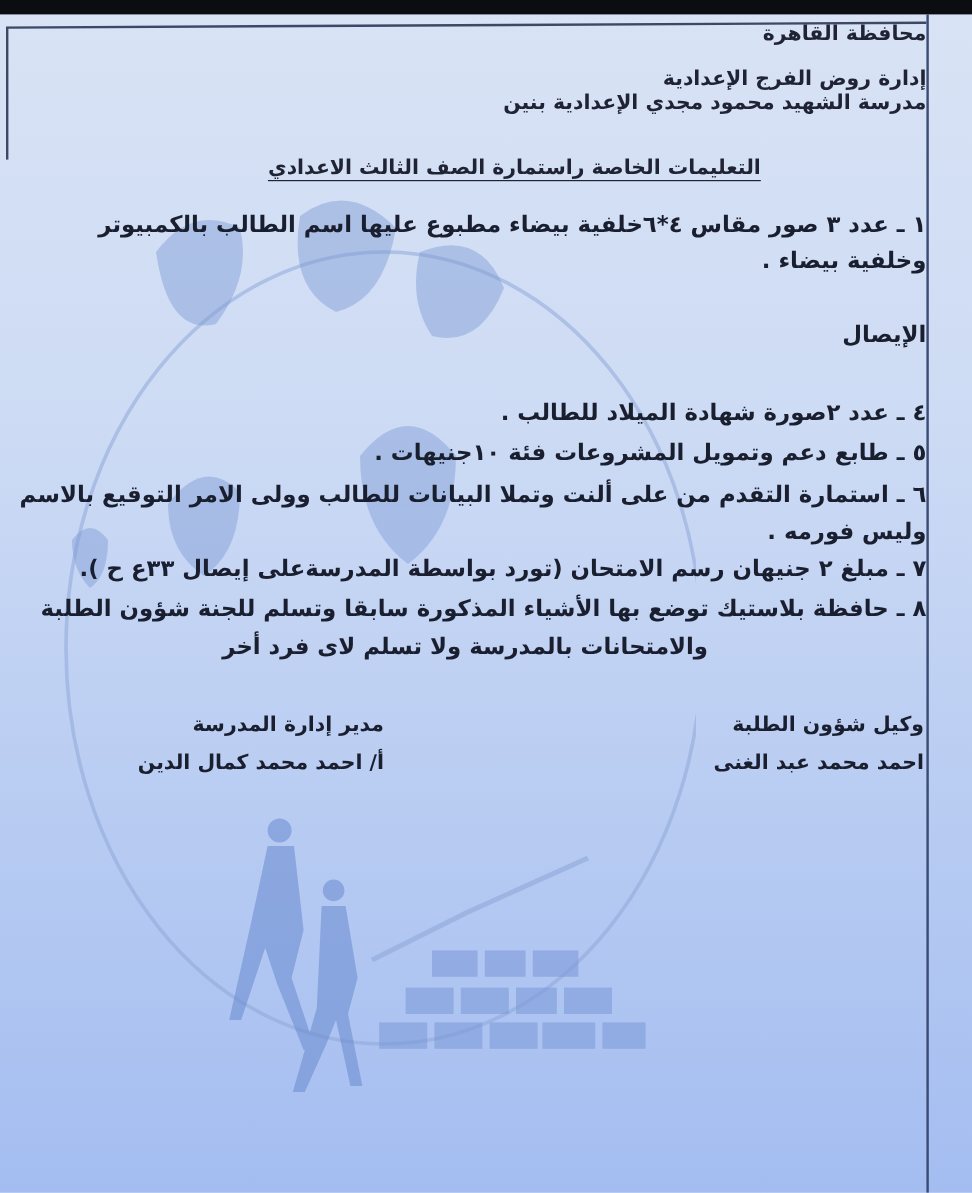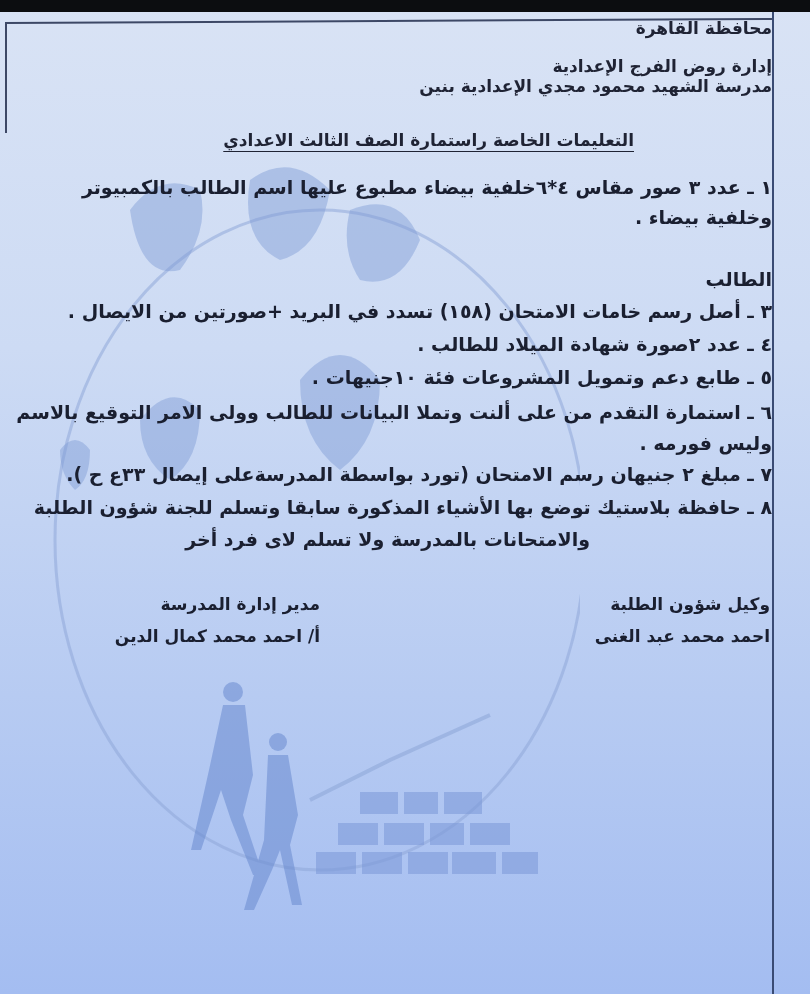--- a/index.html
+++ b/index.html
@@ -62,22 +62,21 @@
 </svg>
 
 <div class="content">
   <div class="hdr" style="top:18px">محافظة القاهرة</div>
   <div class="hdr" style="top:56px">إدارة روض الفرج الإعدادية</div>
   <div class="hdr" style="top:76px">مدرسة الشهيد محمود مجدي الإعدادية بنين</div>
   <div class="title">التعليمات الخاصة راستمارة الصف الثالث الاعدادي</div>
 
   <div class="line" style="top:176px">١ ـ عدد ٣ صور مقاس ٤*٦خلفية بيضاء مطبوع عليها اسم الطالب بالكمبيوتر</div>
   <div class="line" style="top:206px">وخلفية بيضاء .</div>
-  <div class="line" style="top:268px">الطالب</div>
-  <div class="line" style="top:300px">٣ ـ أصل رسم خامات الامتحان (١٥٨) تسدد في البريد +صورتين من الايصال .</div>
+  <div class="line" style="top:268px">الإيصال</div>
   <div class="line" style="top:333px">٤ ـ عدد ٢صورة شهادة الميلاد للطالب .</div>
   <div class="line" style="top:366px">٥ ـ طابع دعم وتمويل المشروعات فئة ١٠جنيهات .</div>
   <div class="line" style="top:401px">٦ ـ استمارة التقدم من على ألنت وتملا البيانات للطالب وولى الامر التوقيع بالاسم</div>
   <div class="line" style="top:432px">وليس فورمه .</div>
   <div class="line" style="top:463px">٧ ـ مبلغ ٢ جنيهان رسم الامتحان (تورد بواسطة المدرسةعلى إيصال ٣٣ع ح ).</div>
   <div class="line" style="top:496px">٨ ـ حافظة بلاستيك توضع بها الأشياء المذكورة سابقا وتسلم للجنة شؤون الطلبة</div>
   <div class="line" style="top:528px; right:220px">والامتحانات بالمدرسة ولا تسلم لاى فرد أخر</div>
 
   <div class="sig" style="top:594px; right:40px">وكيل شؤون الطلبة</div>
   <div class="sig" style="top:626px; right:40px">احمد محمد عبد الغنى</div>

